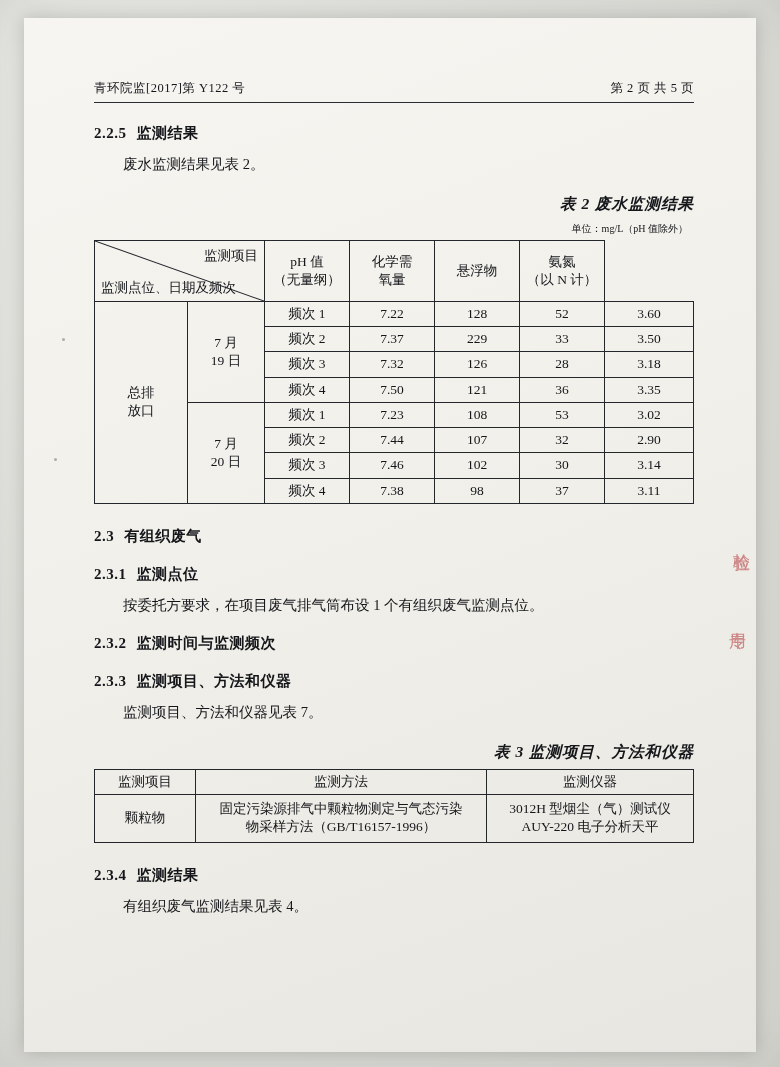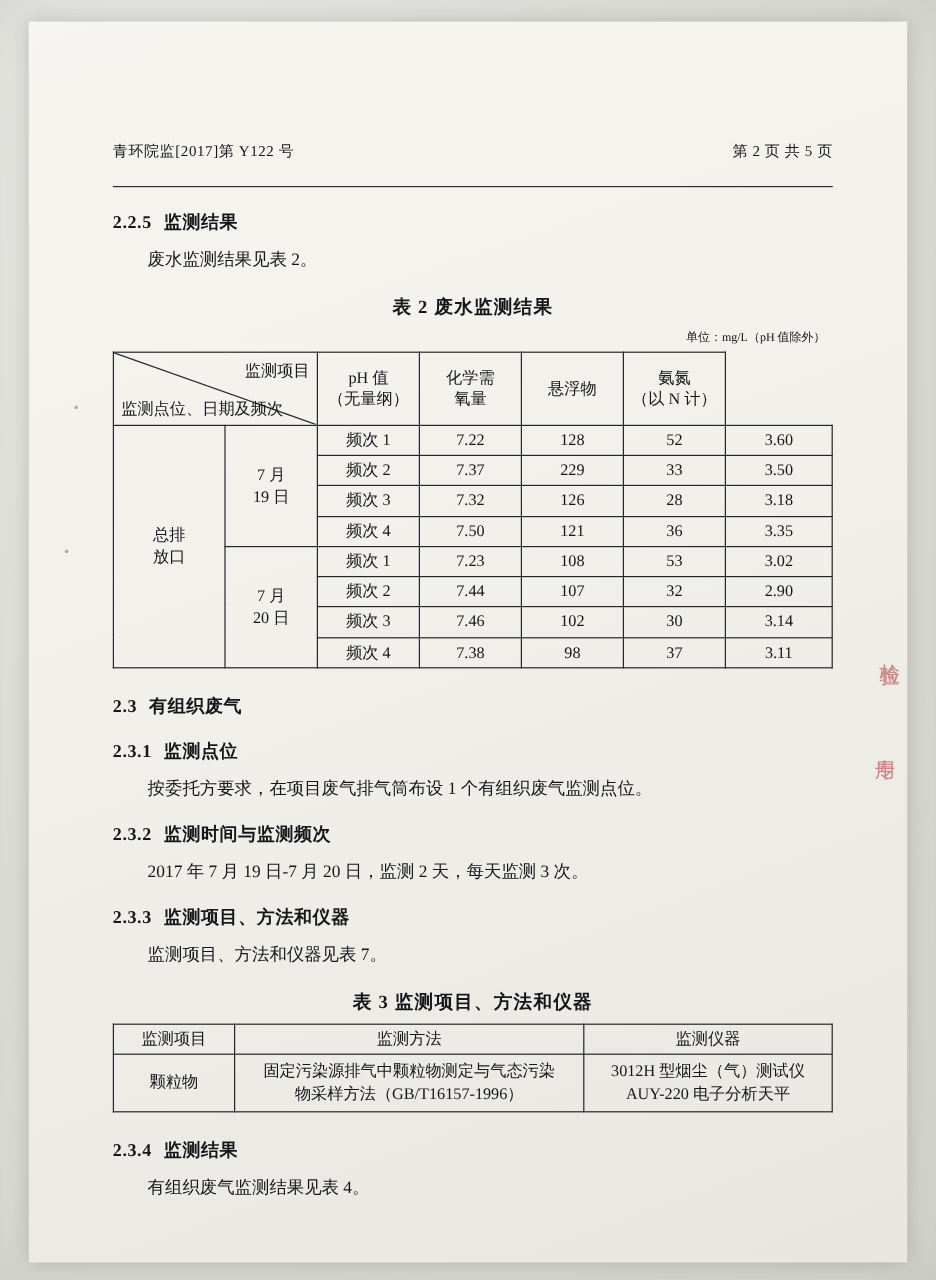--- a/index.html
+++ b/index.html
@@ -39,23 +39,22 @@
     font-size: 14.5px;
     line-height: 1.6;
   }
 
   
   .doc-header {
     display: flex;
     justify-content: space-between;
     align-items: flex-end;
     border-bottom: 1.3px solid #2a2d33;
-    padding-bottom: 19px;
+    padding-bottom: 4px;
     margin-bottom: 18px;
-    margin-top: 38px;
   }
   .doc-header .hdr-left {
     font-size: 12.5px;
     letter-spacing: 0.5px;
   }
   .doc-header .hdr-right {
     font-size: 12.5px;
     letter-spacing: 0.5px;
   }
 
@@ -65,25 +64,26 @@
     margin: 14px 0 8px 0;
     letter-spacing: 0.5px;
   }
   h3.sec .num { margin-right: 10px; }
   p.para {
     margin: 6px 0 12px 0;
     text-indent: 2em;
     font-size: 14.5px;
   }
   .tbl-title {
-    text-align: center;
+    text-align: right;
     font-weight: bold;
     font-size: 15.5px;
     margin: 16px 0 4px 0;
     letter-spacing: 1px;
+    font-style: italic;
   }
   .tbl-unit {
     text-align: right;
     font-size: 10px;
     margin: 0 0 3px 0;
     padding-right: 6px;
   }
 
   table.grid {
     border-collapse: collapse;
@@ -285,21 +285,20 @@
       </h3>
 
       <h3 class="sec">
         <span class="num">2.3.1</span><span>监测点位</span>
       </h3>
       <p class="para">按委托方要求，在项目废气排气筒布设 1 个有组织废气监测点位。</p>
 
       <h3 class="sec">
         <span class="num">2.3.2</span><span>监测时间与监测频次</span>
       </h3>
-      <p class="para">2017 年 7 月 19 日-7 月 20 日，监测 2 天，每天监测 3 次。</p>
 
       <h3 class="sec">
         <span class="num">2.3.3</span><span>监测项目、方法和仪器</span>
       </h3>
       <p class="para">监测项目、方法和仪器见表 7。</p>
 
       <div class="tbl-title">表 3   监测项目、方法和仪器</div>
 
       <table class="grid t3">
         <tbody>

